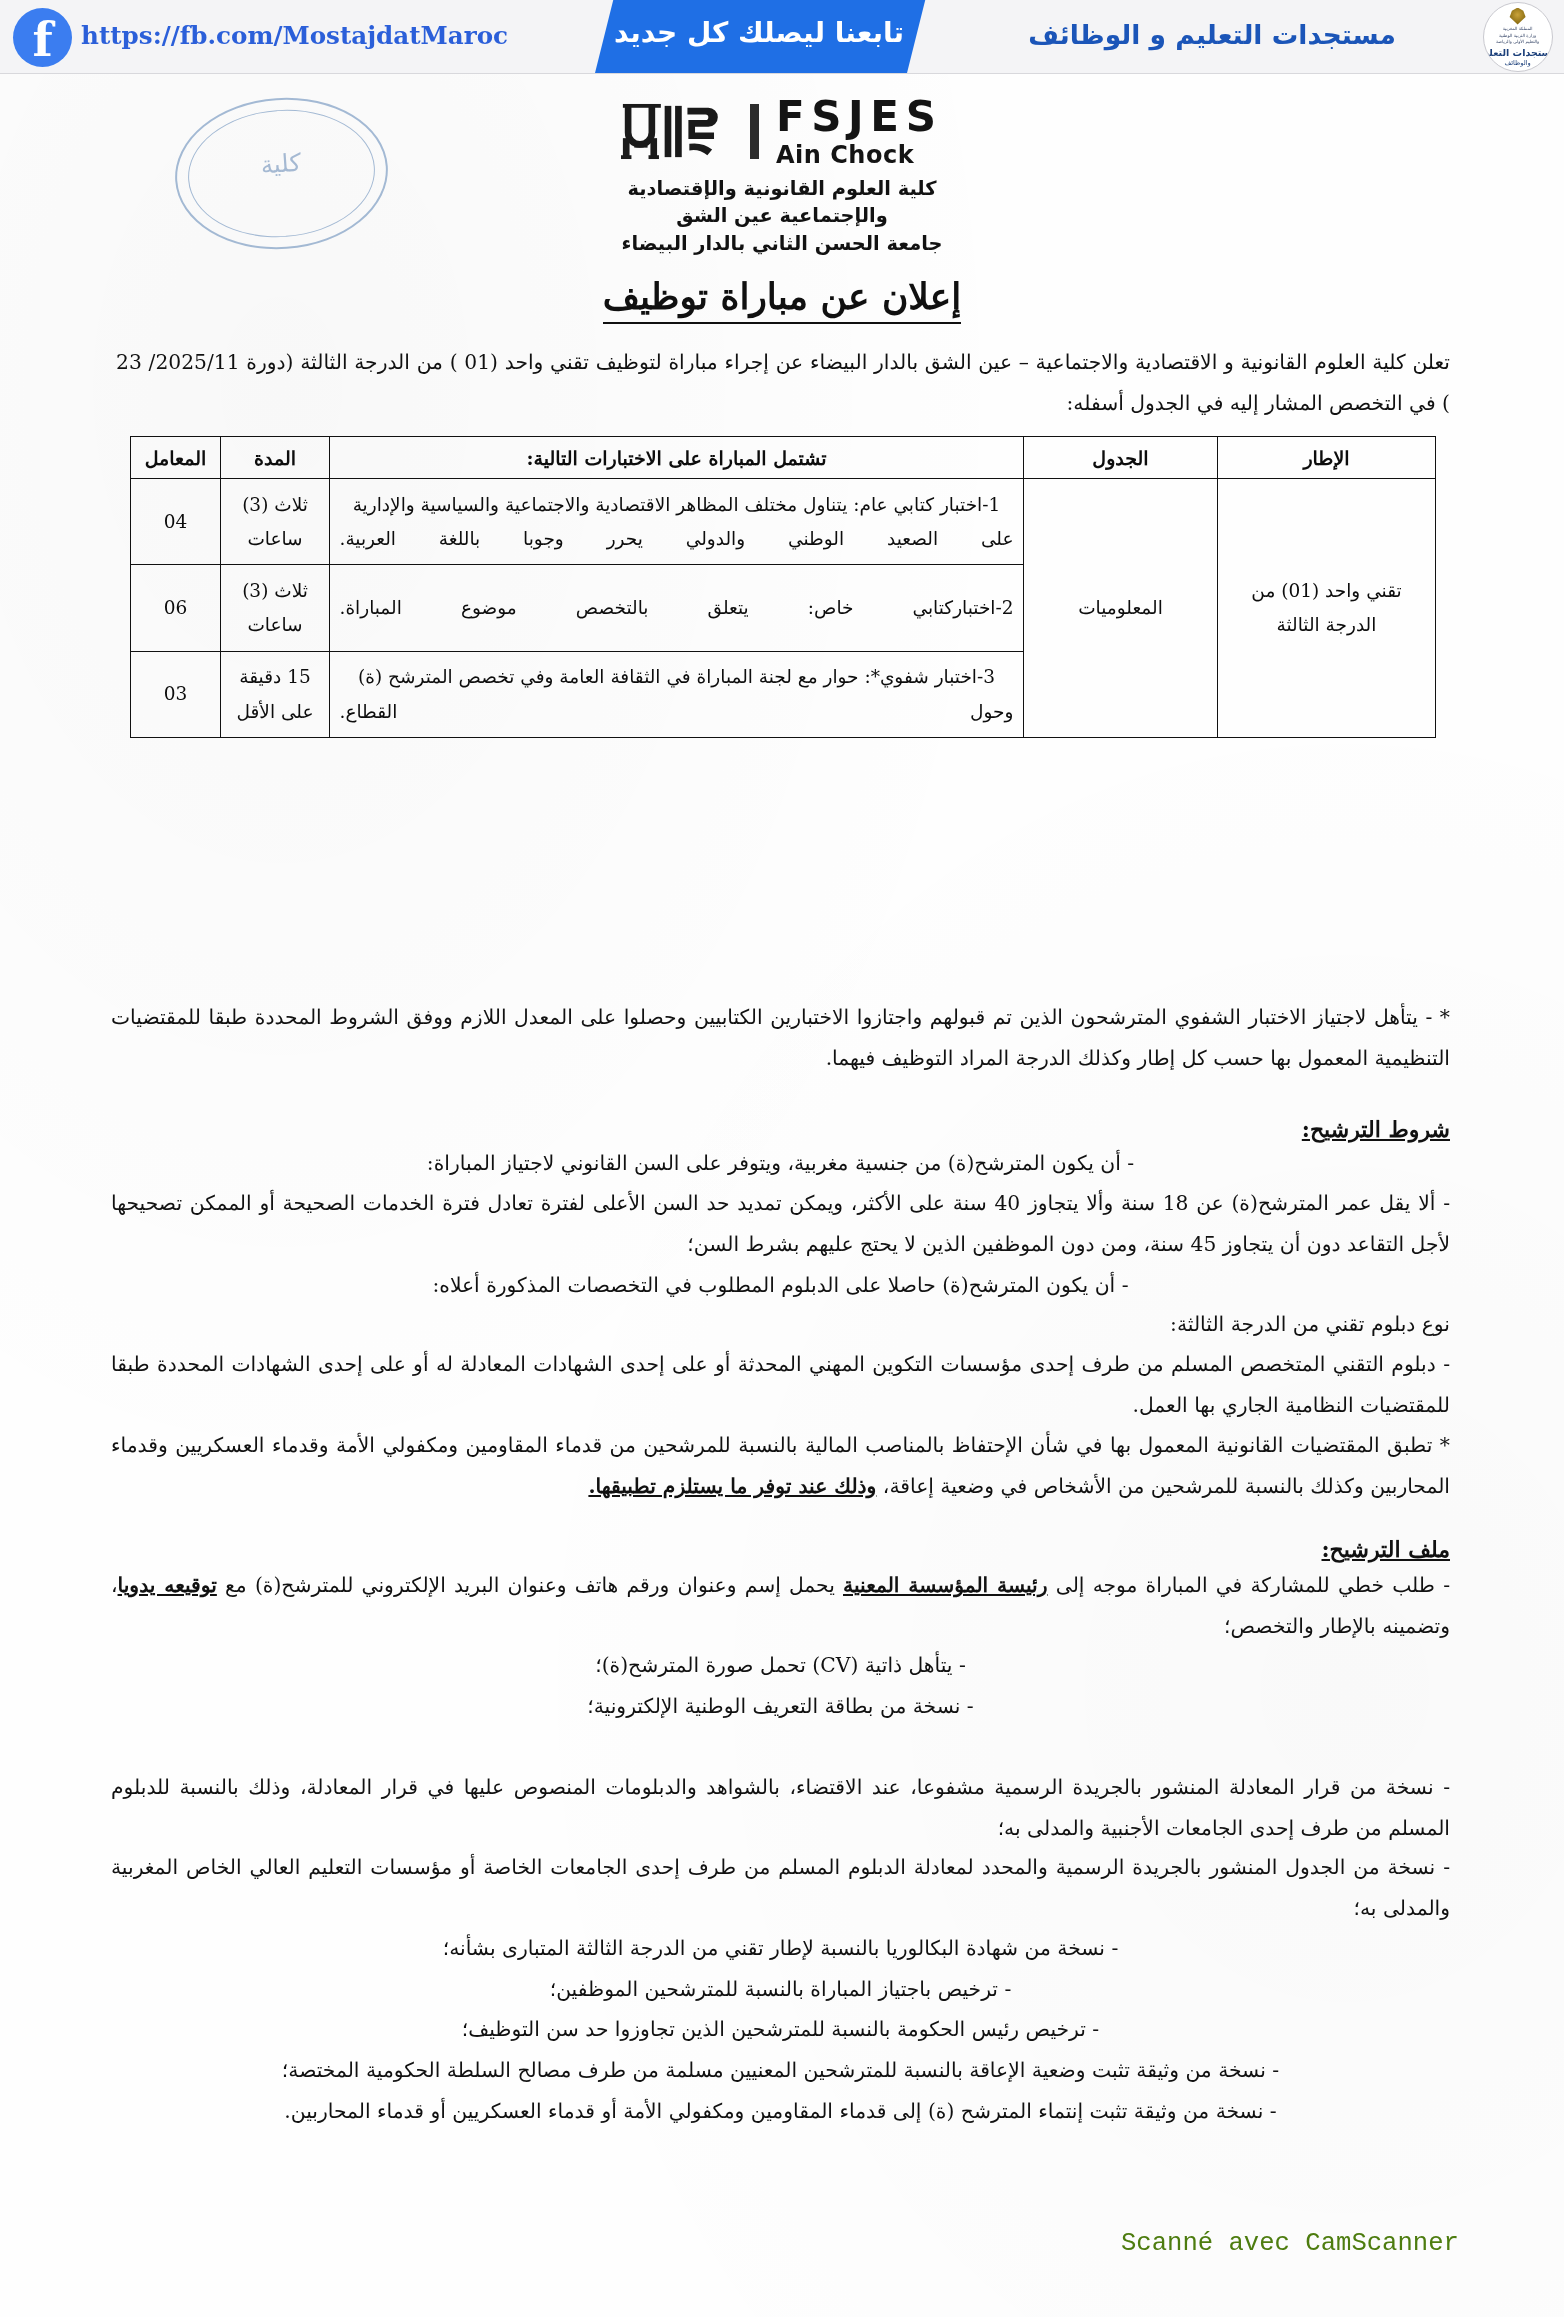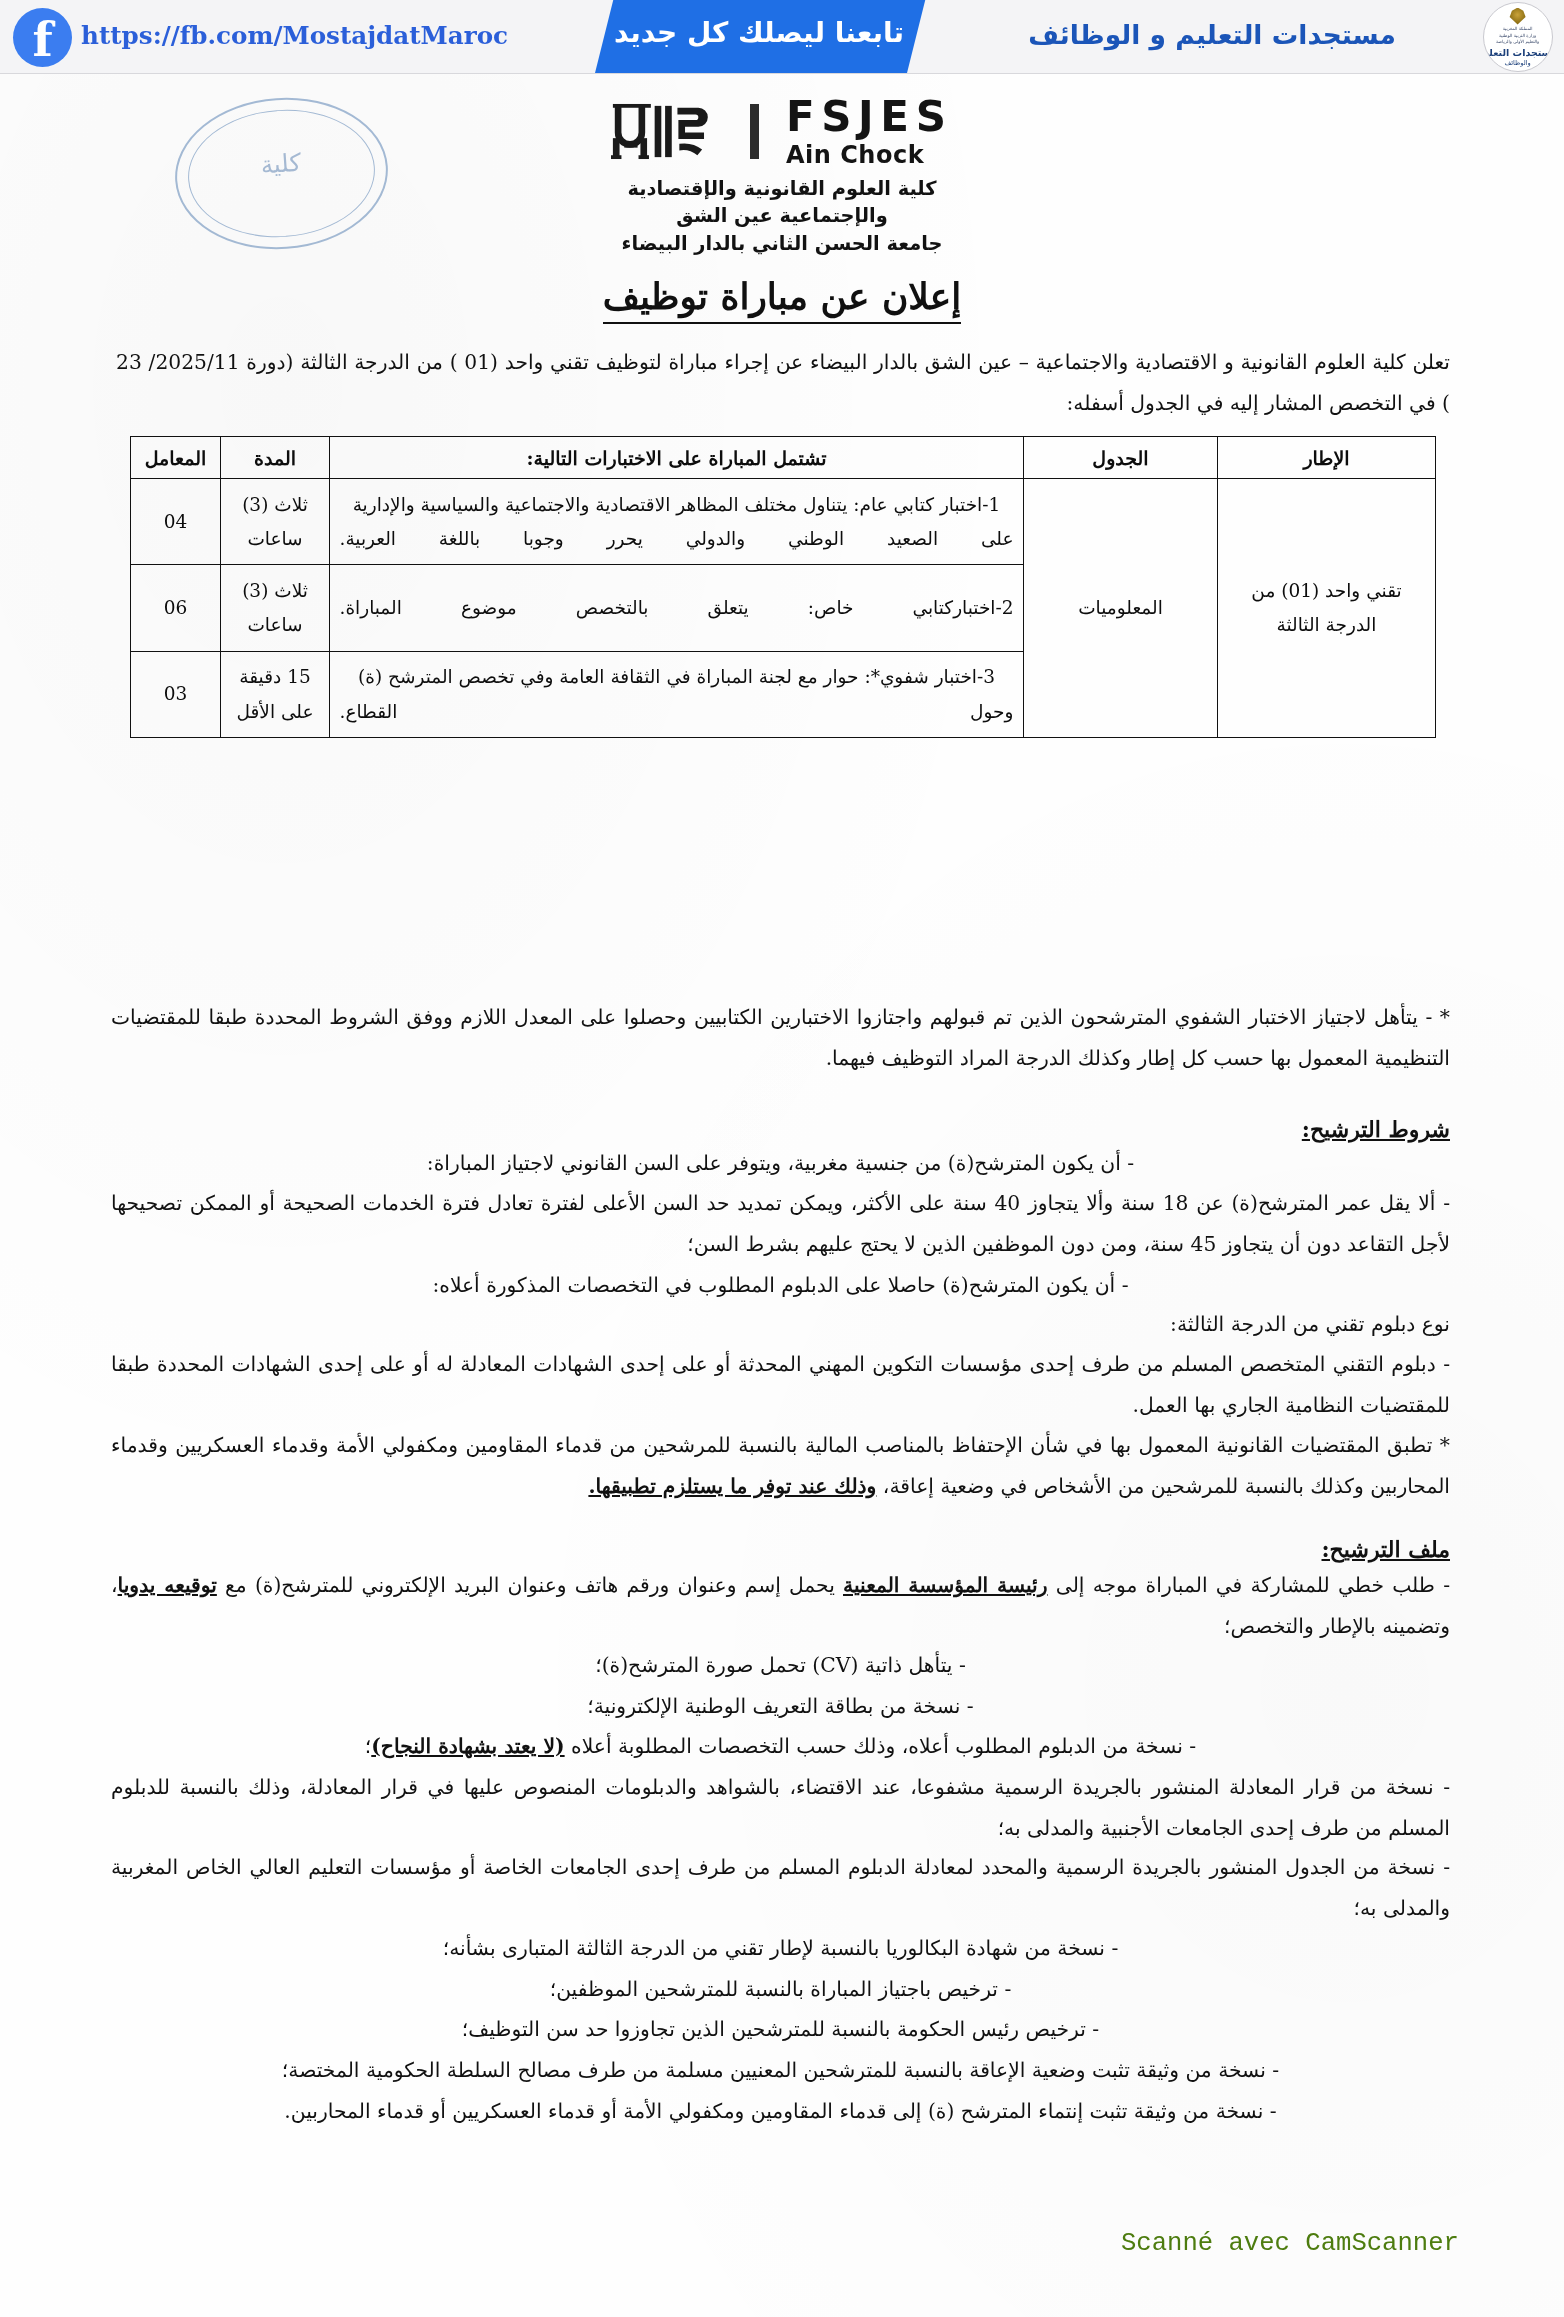--- a/index.html
+++ b/index.html
@@ -146,21 +146,21 @@
 
   
   .logo-block {
     position: absolute;
     top: 21px; left: 0; width: 1564px;
     text-align: center;
   }
   .logo-row {
     display: inline-flex;
     align-items: center;
-    gap: 27px;
+    gap: 17px;
     direction: ltr;
   }
   .logo-mark {
     width: 112px; height: 59px;
     position: relative;
     display: inline-block;
   }
   .logo-mark svg { display: block; }
   .logo-divider {
     width: 8.5px; height: 55px;
@@ -430,23 +430,20 @@
     <span>- طلب خطي للمشاركة في المباراة موجه إلى </span><span class="ub">رئيسة المؤسسة المعنية</span><span> يحمل إسم وعنوان ورقم هاتف وعنوان البريد الإلكتروني للمترشح(ة) مع </span><span class="ub">توقيعه يدويا</span><span>، وتضمينه بالإطار والتخصص؛</span>
   </div>
 
   <div class="txt right-line" style="top:1453px;">
     <span class="sec-head">ملف الترشيح:</span>
   </div>
 
   <div class="txt center-line" style="top:1571px;">- يتأهل ذاتية (CV) تحمل صورة المترشح(ة)؛</div>
   <div class="txt center-line" style="top:1612px;">- نسخة من بطاقة التعريف الوطنية الإلكترونية؛</div>
 
-  <div class="txt center-line" style="top:1652px;">
-    <span>- نسخة من الدبلوم المطلوب أعلاه، وذلك حسب التخصصات المطلوبة أعلاه </span><span class="ub">(لا يعتد بشهادة النجاح)</span><span>؛</span>
-  </div>
 
   <div class="txt" style="top:1693px;">- نسخة من قرار المعادلة المنشور بالجريدة الرسمية مشفوعا، عند الاقتضاء، بالشواهد والدبلومات المنصوص عليها في قرار المعادلة، وذلك بالنسبة للدبلوم المسلم من طرف إحدى الجامعات الأجنبية والمدلى به؛</div>
   <div class="txt" style="top:1773px;">- نسخة من الجدول المنشور بالجريدة الرسمية والمحدد لمعادلة الدبلوم المسلم من طرف إحدى الجامعات الخاصة أو مؤسسات التعليم العالي الخاص المغربية والمدلى به؛</div>
   <div class="txt center-line" style="top:1854px;">- نسخة من شهادة البكالوريا بالنسبة لإطار تقني من الدرجة الثالثة المتبارى بشأنه؛</div>
   <div class="txt center-line" style="top:1895px;">- ترخيص باجتياز المباراة بالنسبة للمترشحين الموظفين؛</div>
   <div class="txt center-line" style="top:1976px;">- نسخة من وثيقة تثبت وضعية الإعاقة بالنسبة للمترشحين المعنيين مسلمة من طرف مصالح السلطة الحكومية المختصة؛</div>
   <div class="txt center-line" style="top:1935px;">- ترخيص رئيس الحكومة بالنسبة للمترشحين الذين تجاوزوا حد سن التوظيف؛</div>
   <div class="txt center-line" style="top:2017px;">- نسخة من وثيقة تثبت إنتماء المترشح (ة) إلى قدماء المقاومين ومكفولي الأمة أو قدماء العسكريين أو قدماء المحاربين.</div>
 
 </div>

